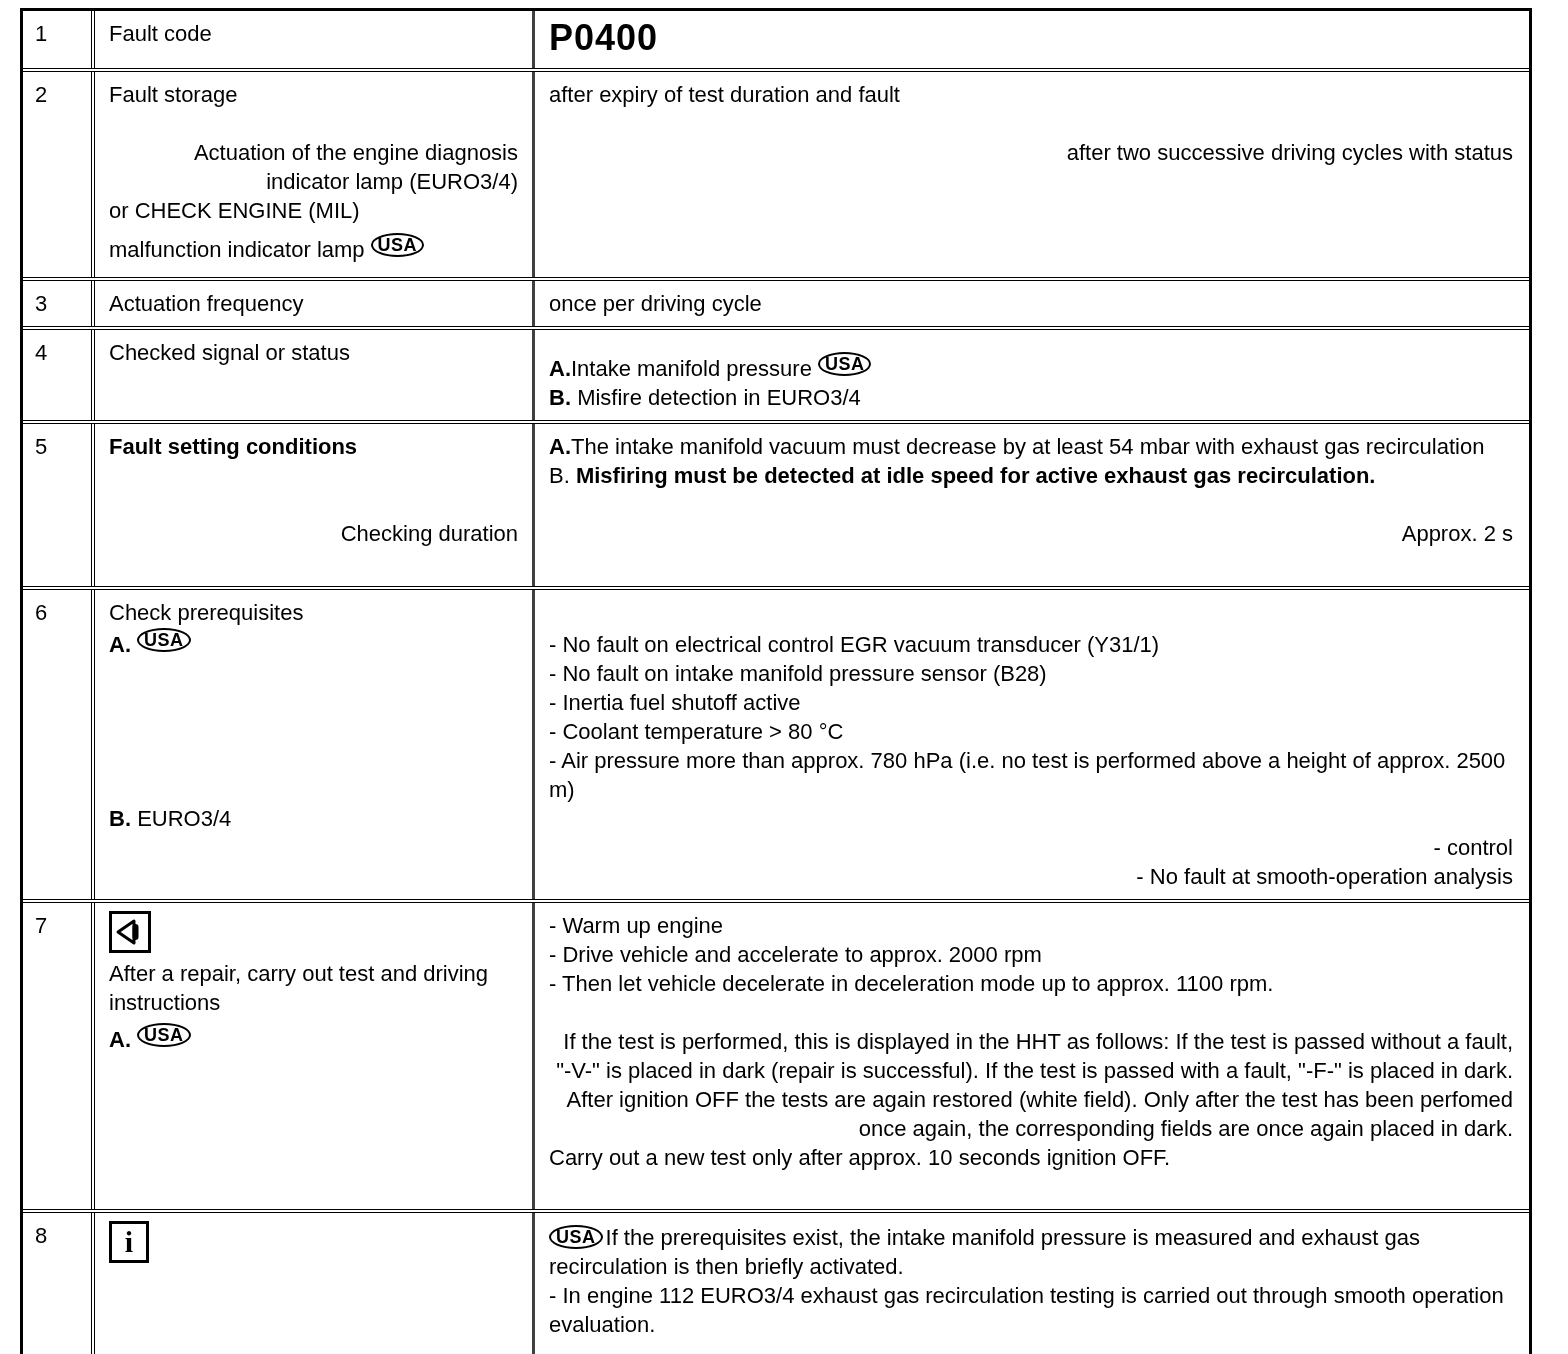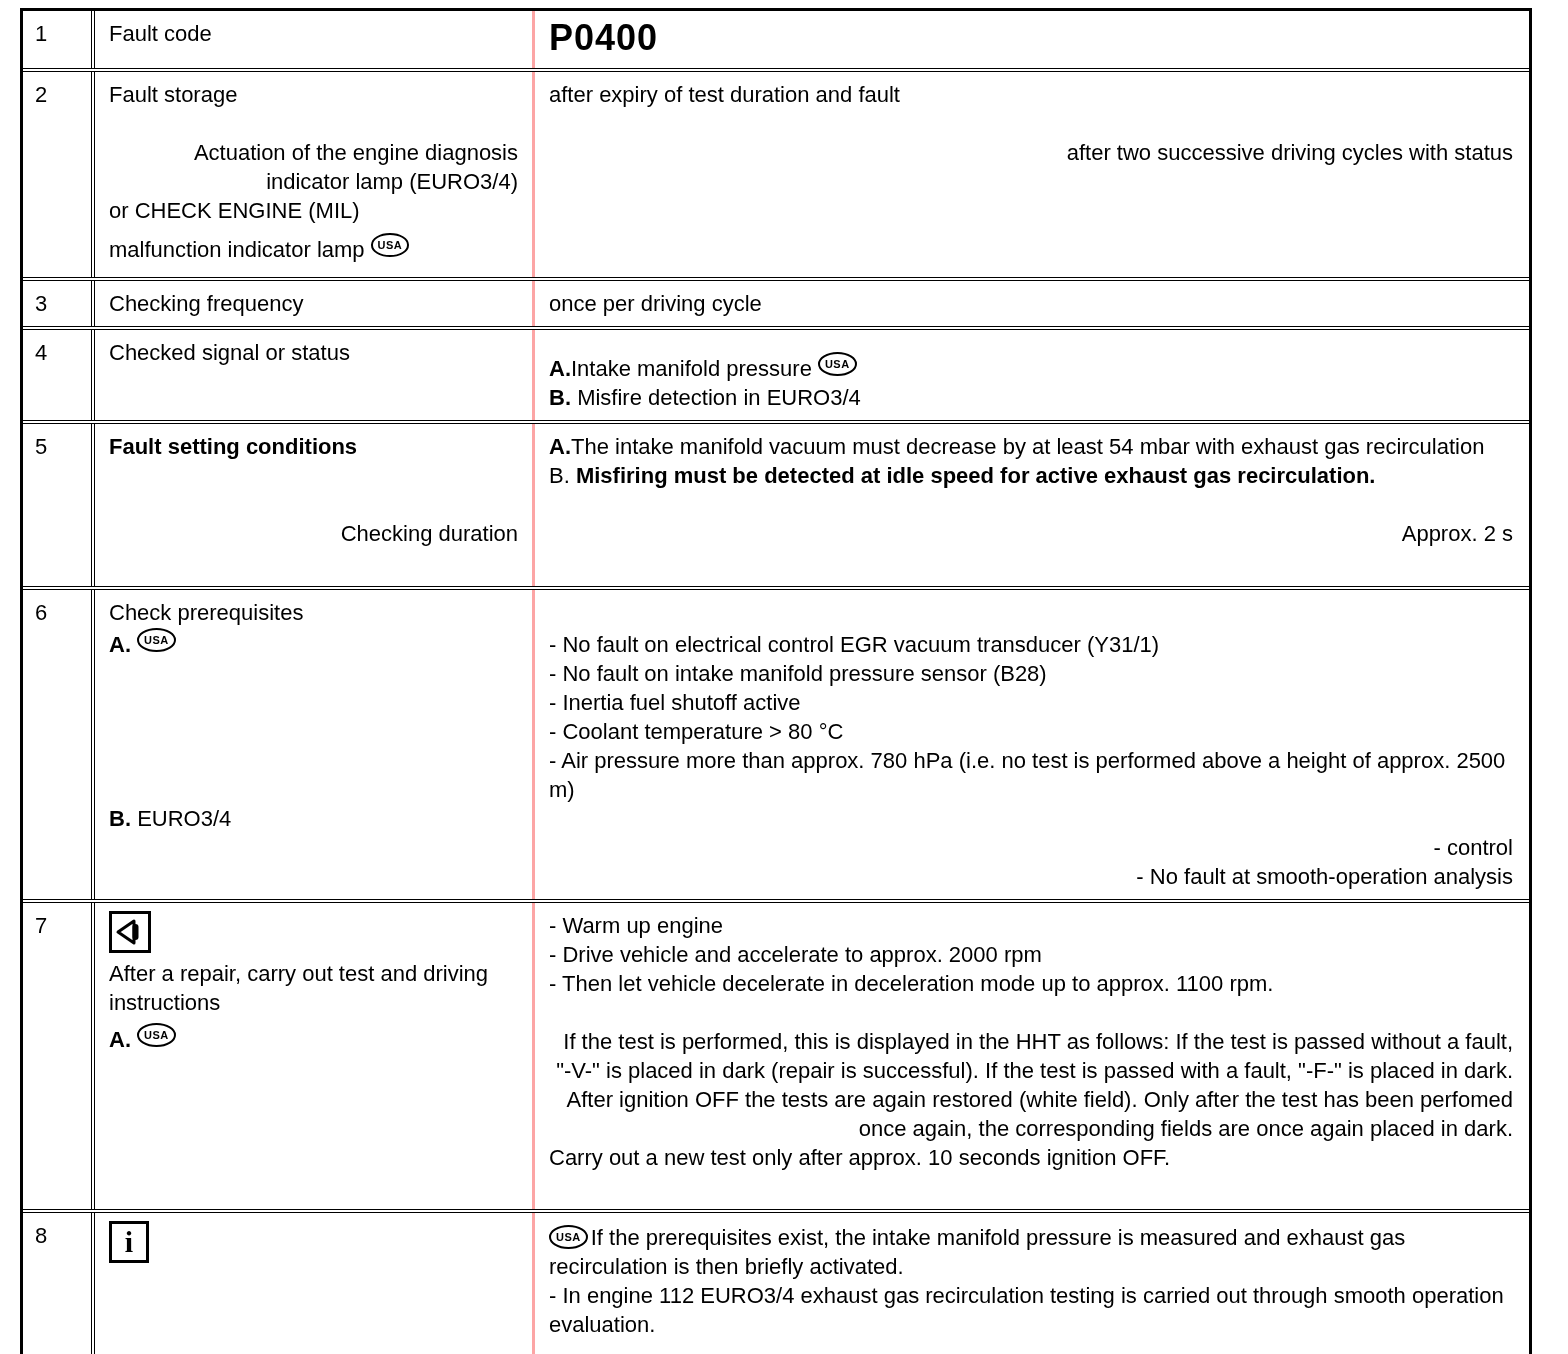--- a/index.html
+++ b/index.html
@@ -4,28 +4,28 @@
 <style>
   html,body { margin:0; padding:0; background:#fff; }
   .page {
     position:relative; width:1568px; height:1354px; background:#ffffff;
     font-family:"Liberation Sans", sans-serif; font-size:22px; line-height:29px; color:#000;
   }
   .doc-table { position:absolute; left:20px; top:8px; width:1512px; border:3px solid #000; box-sizing:border-box; background:#fff; }
   .row { display:grid; grid-template-columns:72px 440px 1fr; }
   .row + .row { border-top:4px double #000; }
   .c1 { border-right:4px double #000; padding:8px 6px 8px 12px; box-sizing:border-box; }
-  .c2 { border-right:3px solid #fca5a5; padding:8px 14px 8px 14px; box-sizing:border-box; }
+  .c2 { border-right:3px solid #404040; padding:8px 14px 8px 14px; box-sizing:border-box; }
   .c3 { padding:8px 16px 8px 14px; box-sizing:border-box; }
   .bold { font-weight:bold; }
   .fault-code { font-weight:bold; font-size:36px; line-height:34px; letter-spacing:1px; padding-top:2px; }
   .gap1 { margin-top:29px;text-align:right; }            
   .usa {
     display:inline-block; border:2px solid #000; border-radius:50%;
-    padding:0 5px; font-size:11px; font-weight:bold; line-height:20px;
+    padding:0 5px; font-size:18px; font-weight:bold; line-height:20px;
     vertical-align:middle; position:relative; top:-6px; margin-left:6px;
     letter-spacing:0.5px;
   }
   .usa.lead { margin-left:0; margin-right:3px; top:-2px; }
   .iconbox {
     width:42px; height:42px; border:3px solid #000; box-sizing:border-box;
     display:flex; align-items:center; justify-content:center; background:#fff;
   }
   .info-glyph { font-family:"Liberation Serif", serif; font-weight:bold; font-size:30px; line-height:30px; }
   .pre-b { margin-top:145px; }
@@ -58,21 +58,21 @@
       </div>
       <div class="c3">
         <div>after expiry of test duration and fault</div>
         <div class="gap1">after two successive driving cycles with status</div>
       </div>
     </div>
 
     <div class="row" style="min-height:44px;">
       <div class="c1">3</div>
       <div class="c2">
-        <span>Checking frequency</span>
+        <span>Actuation frequency</span>
       </div>
       <div class="c3">
         <span>once per driving cycle</span>
       </div>
     </div>
 
     <div class="row" style="min-height:90px;">
       <div class="c1">4</div>
       <div class="c2">
         <span>Checked signal or status</span>

